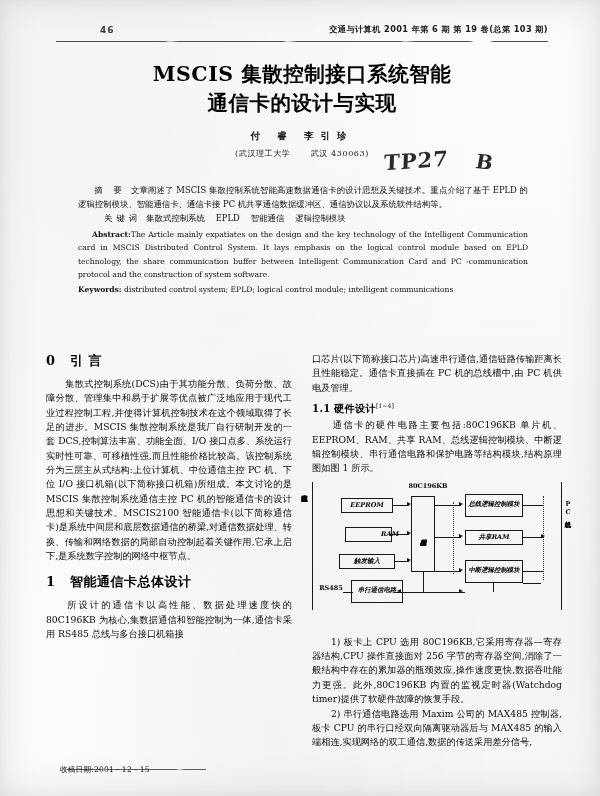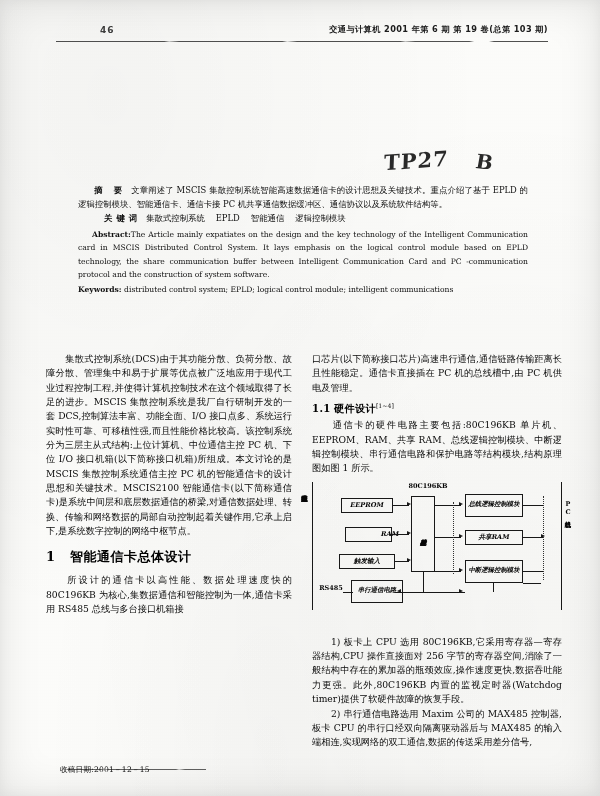--- a/index.html
+++ b/index.html
@@ -80,21 +80,21 @@
   }
   .hand-tp{left:384px;top:148px;font-size:21px;letter-spacing:1px;transform:rotate(-4deg) skewX(-6deg);}
   .hand-b{left:476px;top:150px;font-size:20px;transform:rotate(6deg) skewX(-4deg);}
 
   
   .absblk{position:absolute;left:78px;right:72px;top:184px;}
   .cn-abs{
     font-size:8.4px;line-height:1.62;text-align:justify;color:#1b1b1b;
     text-indent:0;
   }
-  .lbl{font-weight:bold;letter-spacing:4px;margin-right:5px;margin-top:26px;}
+  .lbl{font-weight:normal;letter-spacing:4px;margin-right:5px;margin-top:26px;}
   .cn-abs .firstind{display:inline-block;width:16px;}
   .cn-kw{margin-top:1px;font-size:8.4px;line-height:1.6;color:#1b1b1b;}
   .cn-kw .ind{display:inline-block;width:26px;}
   .kwgap{display:inline-block;width:11px;}
 
   .en-abs{
     margin-top:2px;font-size:7.6px;line-height:1.78;text-align:justify;
     color:#1d1d1d;font-family:"DejaVu Serif","Liberation Serif",serif;
   }
   .en-abs b{font-weight:bold;}
@@ -186,20 +186,30 @@
 
 <div class="page">
  <div class="scanlayer">
 
   <div class="runhead">
     <span class="pno">46</span>
     <span class="jinfo">交通与计算机  2001 年第 6 期  第 19 卷(总第 103 期)</span>
   </div>
   <div class="rule"></div>
 
+  <div class="titleblk">
+    <div class="title-l1">MSCIS 集散控制接口系统智能</div>
+    <div class="title-l2">通信卡的设计与实现</div>
+    <div class="authors">付 睿  李引珍</div>
+    <div class="affil">
+      <span>(武汉理工大学</span>
+      <span class="gapw"></span>
+      <span>武汉 430063)</span>
+    </div>
+  </div>
 
   <div class="handmark hand-tp">TP27</div>
   <div class="handmark hand-b">B</div>
 
   <div class="absblk">
 
     <div class="cn-abs">
       <span class="firstind"></span><span class="lbl">摘 要</span><span>文章阐述了 MSCIS 集散控制系统智能高速数据通信卡的设计思想及关键技术。重点介绍了基于 EPLD 的逻辑控制模块、智能通信卡、通信卡接 PC 机共享通信数据缓冲区、通信协议以及系统软件结构等。</span>
     </div>
 
@@ -214,20 +224,23 @@
     <div class="en-kw">
       <span class="ind"></span><b>Keywords:</b> <span>distributed control system; EPLD; logical control module; intelligent communications</span>
     </div>
 
   </div>
 
   <div class="cols">
 
     <div class="col colL">
 
+      <div class="h1">
+        <span class="num">0</span><span class="sp"></span><span>引 言</span>
+      </div>
 
       <p class="body">
         <span class="ind"></span><span>集散式控制系统(DCS)由于其功能分散、负荷分散、故障分散、管理集中和易于扩展等优点被广泛地应用于现代工业过程控制工程,并使得计算机控制技术在这个领域取得了长足的进步。MSCIS 集散控制系统是我厂自行研制开发的一套 DCS,控制算法丰富、功能全面、I/O 接口点多、系统运行实时性可靠、可移植性强,而且性能价格比较高。该控制系统分为三层主从式结构:上位计算机、中位通信主控 PC 机、下位 I/O 接口机箱(以下简称接口机箱)所组成。本文讨论的是 MSCIS 集散控制系统通信主控 PC 机的智能通信卡的设计思想和关键技术。MSCIS2100 智能通信卡(以下简称通信卡)是系统中间层和底层数据通信的桥梁,对通信数据处理、转换、传输和网络数据的局部自动控制起着关键作用,它承上启下,是系统数字控制的网络中枢节点。</span>
       </p>
 
       <div class="h1" style="margin-top:10px">
         <span class="num">1</span><span class="sp"></span><span>智能通信卡总体设计</span>
       </div>
 
       <p class="body">

